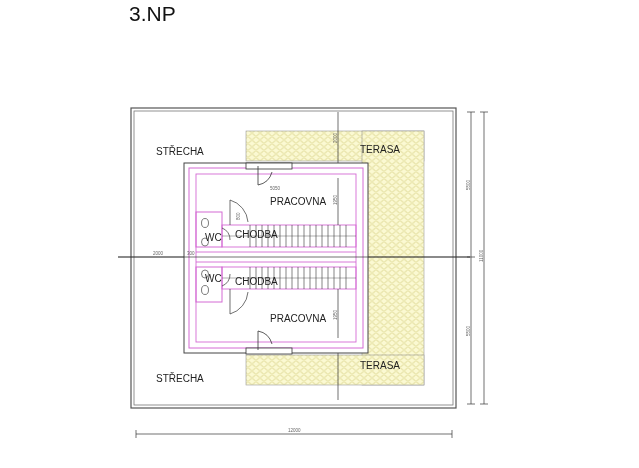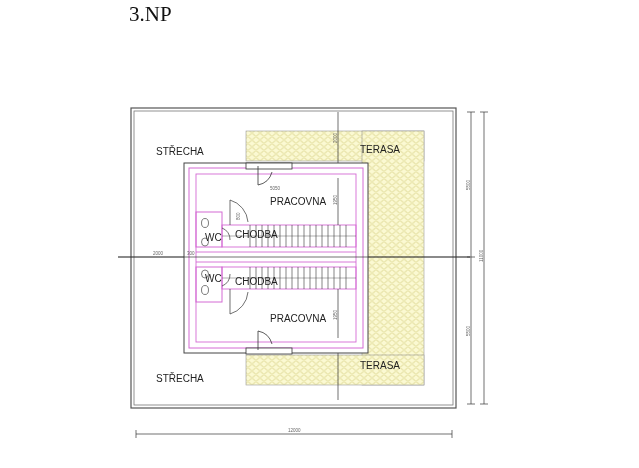--- a/index.html
+++ b/index.html
@@ -1,17 +1,17 @@
 <!DOCTYPE html>
 <html><head>
 <meta charset="utf-8">
 <style>
   html,body{margin:0;padding:0;background:#ffffff;}
   body{width:639px;height:468px;position:relative;overflow:hidden;font-family:"DejaVu Sans",sans-serif;}
-  .title{position:absolute;left:129px;top:2px;font-size:21px;color:#111;font-family:Liberation Serif, serif;}
+  .title{position:absolute;left:129px;top:2px;font-size:21px;color:#111;font-family:Liberation Sans, sans-serif;}
   svg{position:absolute;left:0;top:0;}
   .lbl{font-family:"Liberation Sans",sans-serif;font-size:10px;fill:#222;}
   .dim{font-family:"Liberation Sans",sans-serif;font-size:4.5px;fill:#666;}
 </style>
 </head>
 <body>
 
 <div class="title">3.NP</div>
 
 <svg width="639" height="468" viewBox="0 0 639 468">

